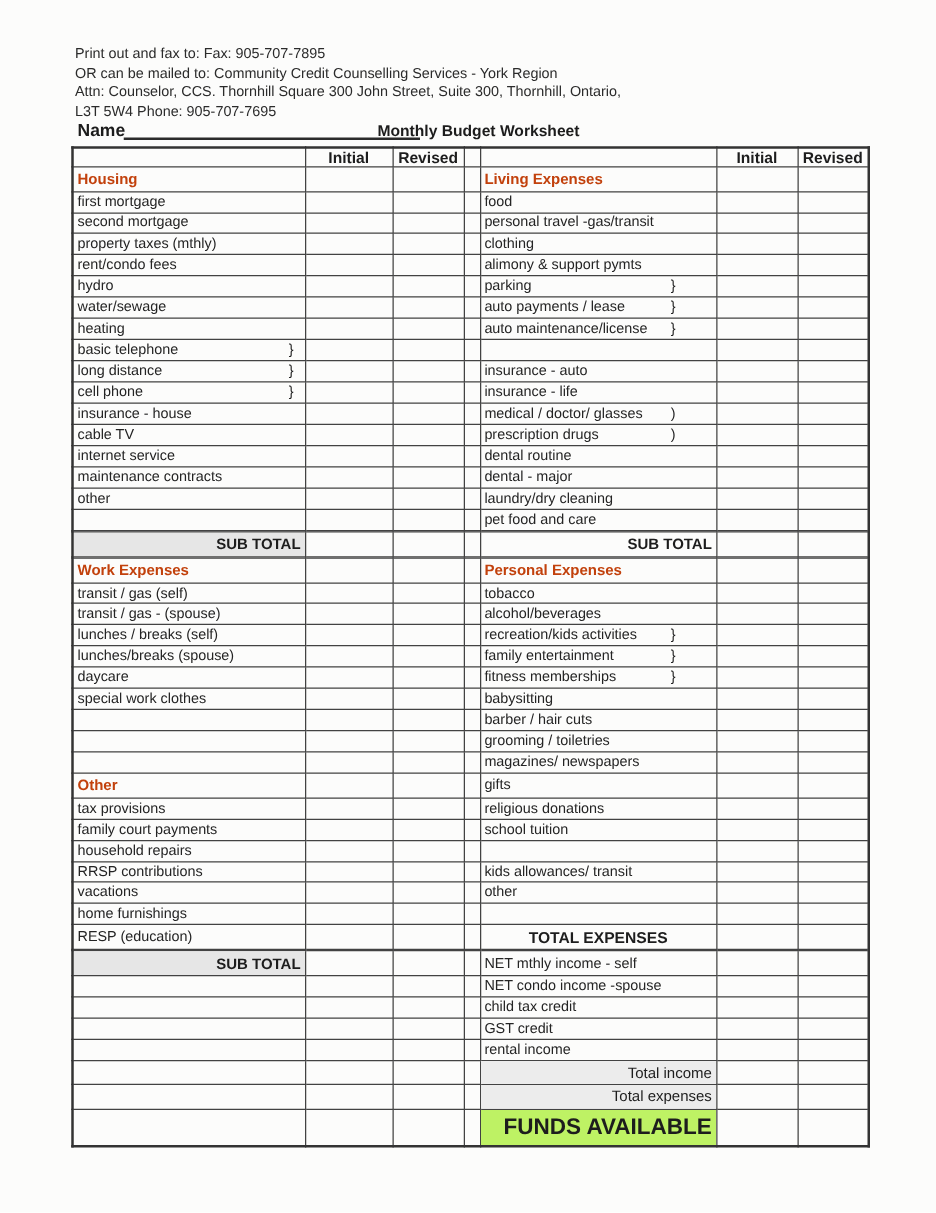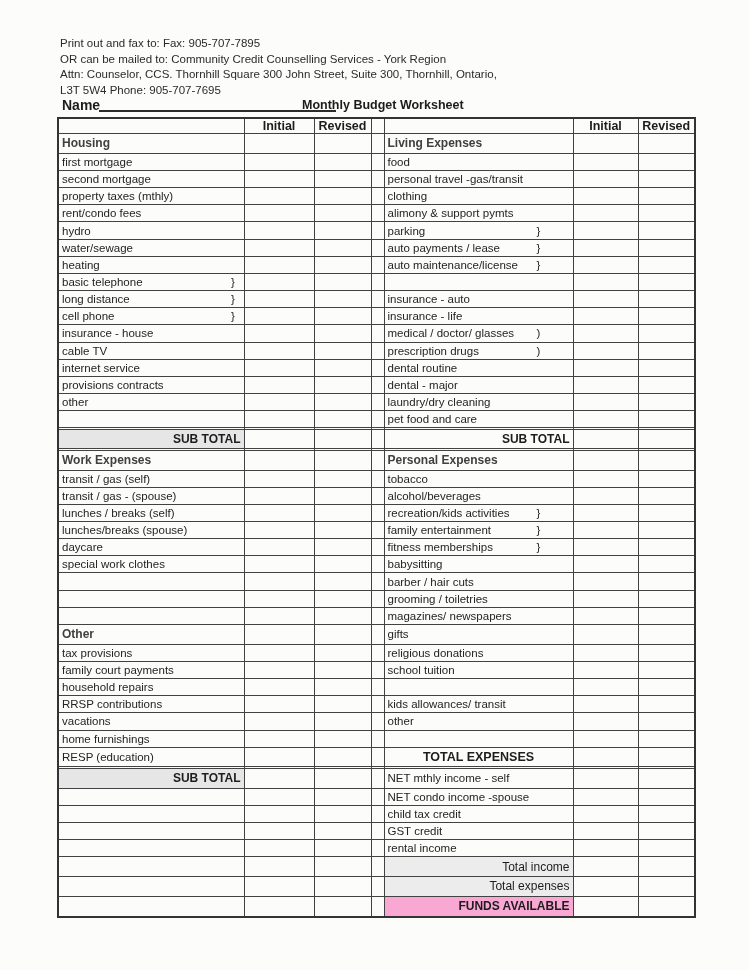--- a/index.html
+++ b/index.html
@@ -19,26 +19,26 @@
   table.budget{
     position:absolute;top:117px;left:57px;width:637px;height:801px;
     border-collapse:collapse;table-layout:fixed;
     font-size:11.5px;color:#242424;border:2px solid #333;
   }
   table.budget td{
     border:1px solid #424242;padding:0 3px;overflow:hidden;
     white-space:nowrap;position:relative;vertical-align:middle;
   }
   td.colhead{font-weight:bold;text-align:center;font-size:12.5px;color:#1d1d1d;}
-  td.section{font-weight:bold;font-size:12px;color:#404040;margin-top:12px;}
+  td.section{font-weight:bold;font-size:12px;color:#c2410c;margin-top:12px;}
   td.subtotal{font-weight:bold;text-align:right;font-size:12px;padding-right:5px;color:#1d1d1d;}
   td.shaded{background:#e6e6e6;}
   td.total-center{font-weight:bold;text-align:center;font-size:12.5px;color:#1d1d1d;}
   td.total-right{font-weight:normal;text-align:right;font-size:12px;padding-right:5px;background:#ececec;color:#1d1d1d;}
-  td.funds{font-weight:bold;text-align:right;font-size:12px;padding-right:5px;background:#f9a8d4;color:#1d1d1d;}
+  td.funds{font-weight:bold;text-align:right;font-size:18px;padding-right:5px;background:#bef264;color:#1d1d1d;}
   .brace{position:absolute;top:50%;transform:translateY(-50%);font-size:11.5px;}
   td.lcell .brace{left:172px;}
   td.rcell .brace{left:152px;}
 </style>
 </head>
 <body>
 
 <div class="page">
 
   <div class="fax-header">
@@ -196,21 +196,21 @@
         <tr>
           <td class="lcell"><span>internet service</span></td>
           <td class="vcell"></td>
           <td class="vcell"></td>
           <td class="spacer"></td>
           <td class="rcell"><span>dental routine</span></td>
           <td class="vcell"></td>
           <td class="vcell"></td>
         </tr>
         <tr>
-          <td class="lcell"><span>provisions contracts</span></td>
+          <td class="lcell"><span>maintenance contracts</span></td>
           <td class="vcell"></td>
           <td class="vcell"></td>
           <td class="spacer"></td>
           <td class="rcell"><span>dental - major</span></td>
           <td class="vcell"></td>
           <td class="vcell"></td>
         </tr>
         <tr>
           <td class="lcell"><span>other</span></td>
           <td class="vcell"></td>

